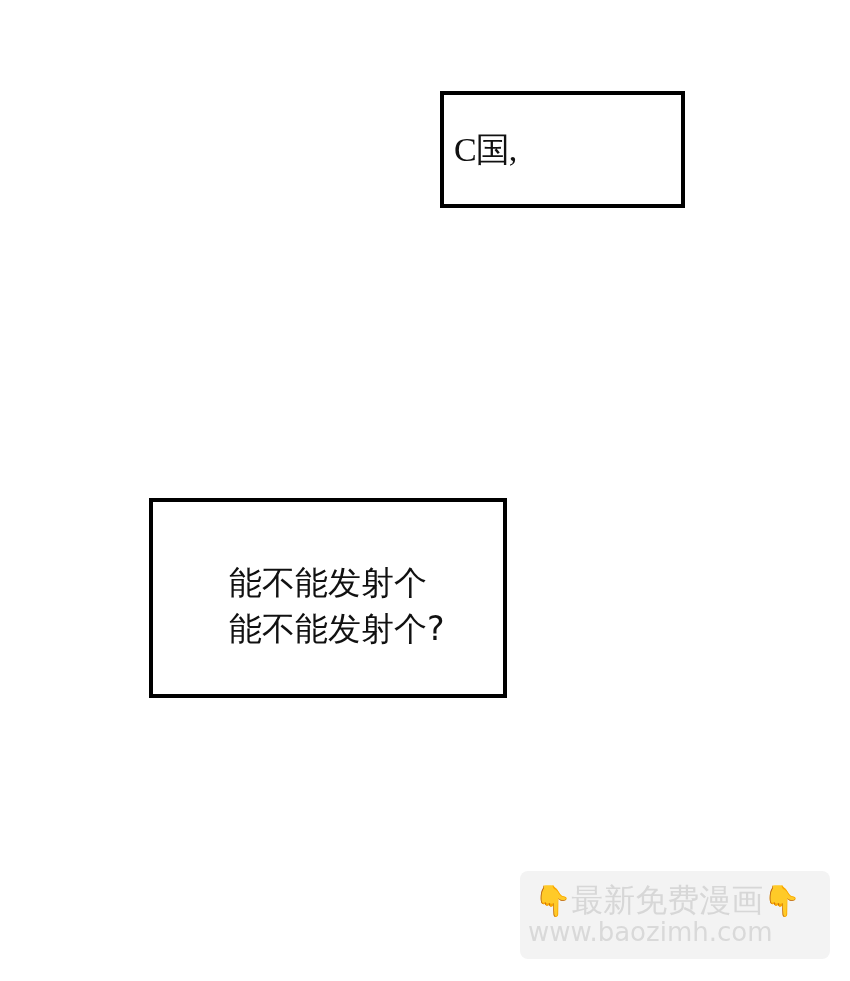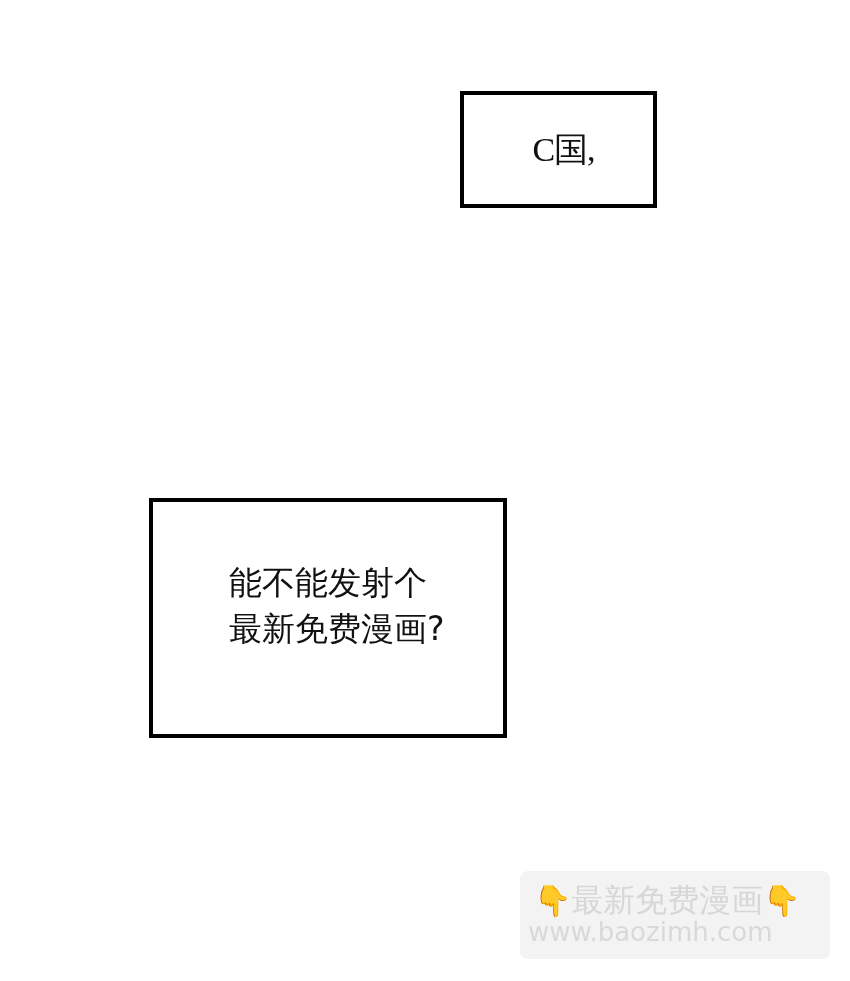--- a/index.html
+++ b/index.html
@@ -1,38 +1,38 @@
 <!DOCTYPE html>
 <html><head>
 <meta charset="utf-8">
 <style>
   html, body { margin:0; padding:0; }
   body { width:850px; height:981px; background:#ffffff; position:relative; overflow:hidden;
          font-family:"DejaVu Serif", serif; }
   .box { position:absolute; border:4px solid #000; background:#fff; box-sizing:border-box; }
-  #box1 { left:460px; top:91px; width:197px; height:117px; display:flex; align-items:center; justify-content:center; }
+  #box1 { left:440px; top:91px; width:245px; height:117px; display:flex; align-items:center; }
   #box1 span { font-family:"Liberation Serif", "DejaVu Serif", serif; font-size:34px; color:#111; letter-spacing:-1px; margin-left:10px; }
-  #box2 { left:149px; top:498px; width:358px; height:240px; }
+  #box2 { left:149px; top:498px; width:358px; height:200px; }
   #box2 .text { position:absolute; left:76px; top:58px; font-family:"DejaVu Sans", sans-serif; font-size:33px; line-height:46px; color:#111; }
   .wm { position:absolute; left:520px; top:871px; width:310px; height:88px; background:#f3f3f3; border-radius:8px; }
   .wm .line1 { position:absolute; left:14px; top:8px; font-family:"DejaVu Sans", sans-serif; font-size:32px; color:#d7d7d7; white-space:nowrap; }
   .wm .line1 .hand { color:#f2b824; font-size:30px; }
   .wm .line2 { position:absolute; left:8px; top:46px; font-family:"DejaVu Sans", sans-serif; font-size:26px; color:#d9d9d9; white-space:nowrap; letter-spacing:0px; }
 </style>
 </head>
 <body>
 
 <div class="box" id="box1">
   <span>C国,</span>
 </div>
 
 <div class="box" id="box2">
   <div class="text">
     <div>能不能发射个</div>
-    <div>最新免费漫画?</div>
+    <div>能不能发射个?</div>
   </div>
 </div>
 
 <div class="wm">
   <div class="line1">
     <span class="hand">👇</span><span>最新免费漫画</span><span class="hand">👇</span>
   </div>
   <div class="line2">www.baozimh.com</div>
 </div>
 

